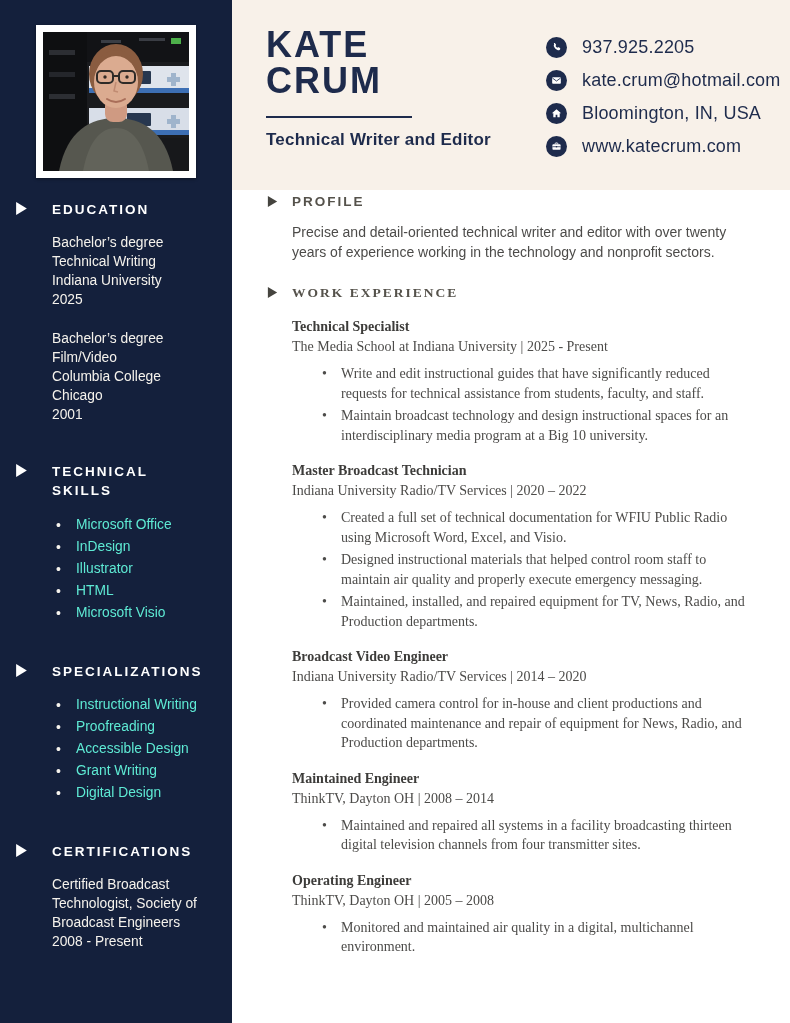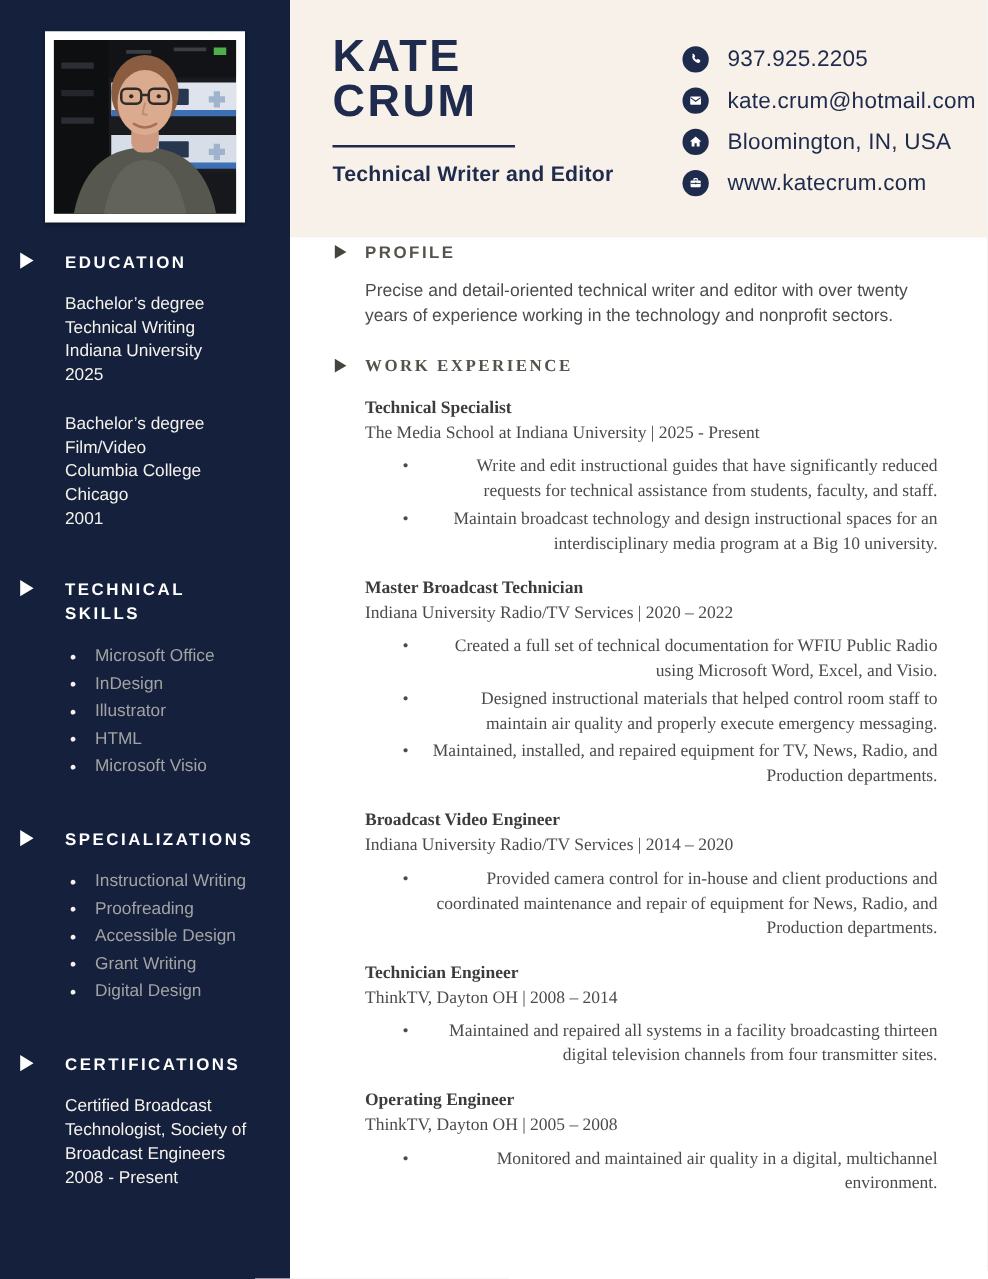--- a/index.html
+++ b/index.html
@@ -30,21 +30,21 @@
   }
   .side-heading h2 {
     font-size:13.5px; font-weight:bold; letter-spacing:2px; color:#ffffff;
     line-height:1.45; max-width:132px; white-space:normal;
   }
   .side-text { font-size:13.8px; line-height:19px; color:#f5f2ec; max-width:162px; }
   .edu-item { margin-bottom:20px; }
   .edu-item div { font-size:13.8px; line-height:19px; color:#f5f2ec; }
   .side-list { list-style:none; }
   .side-list li {
-    position:relative; padding-left:24px; font-size:13.8px; line-height:22px; color:#a3a3a3;
+    position:relative; padding-left:24px; font-size:13.8px; line-height:22px; color:#5eead4;
   }
   .side-list li::before {
     content:"•"; position:absolute; left:4px; top:0; font-size:14px; color:#f5f2ec;
   }
   .cert-dates { margin-top:0; }
 
   
   .main-col { flex:1; display:flex; flex-direction:column; }
   .header {
     height:190px; flex:0 0 190px; background:#f8f1e9; position:relative;
@@ -74,21 +74,21 @@
   .content { padding-left:60px; }
   .m-text { font-size:14px; line-height:19.5px; color:#4c4b49; max-width:480px; }
   .work-section { margin-top:23px;font-family:Liberation Serif, serif; }
   .job { margin-top:16px; }
   .job:first-of-type { margin-top:15px; }
   .job-name { font-size:14px; font-weight:bold; color:#3d3c3a; line-height:20px; }
   .job-company { font-size:14px; color:#4c4b49; line-height:20px; }
   .job-bullets { list-style:none; margin-top:7px; }
   .job-bullets li {
     position:relative; padding-left:49px; font-size:14px; line-height:19.5px;
-    color:#4c4b49; max-width:492px; margin-bottom:3px;text-align:right;
+    color:#4c4b49; max-width:492px; margin-bottom:3px;
   }
   .job-bullets li::before {
     content:"•"; position:absolute; left:30px; top:0; color:#4c4b49;
   }
 </style>
 </head>
 <body>
 
 <div class="page">
 
@@ -297,21 +297,21 @@
 
         <div class="job">
           <div class="job-name">Broadcast Video Engineer</div>
           <div class="job-company">Indiana University Radio/TV Services | 2014 – 2020</div>
           <ul class="job-bullets">
             <li>Provided camera control for in-house and client productions and coordinated maintenance and repair of equipment for News, Radio, and Production departments.</li>
           </ul>
         </div>
 
         <div class="job">
-          <div class="job-name">Technician Engineer</div>
+          <div class="job-name">Maintained Engineer</div>
           <div class="job-company">ThinkTV, Dayton OH | 2008 – 2014</div>
           <ul class="job-bullets">
             <li>Maintained and repaired all systems in a facility broadcasting thirteen digital television channels from four transmitter sites.</li>
           </ul>
         </div>
 
         <div class="job">
           <div class="job-name">Operating Engineer</div>
           <div class="job-company">ThinkTV, Dayton OH | 2005 – 2008</div>
           <ul class="job-bullets">

